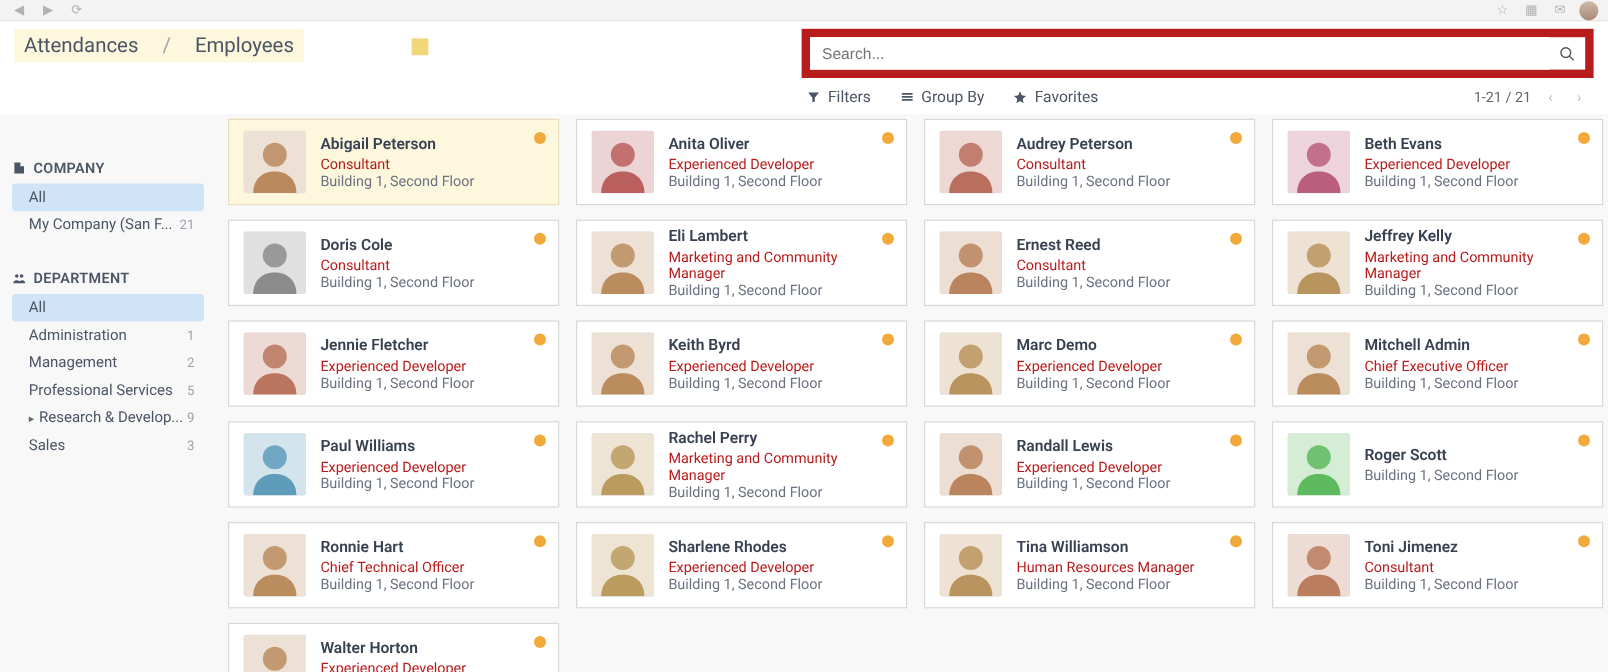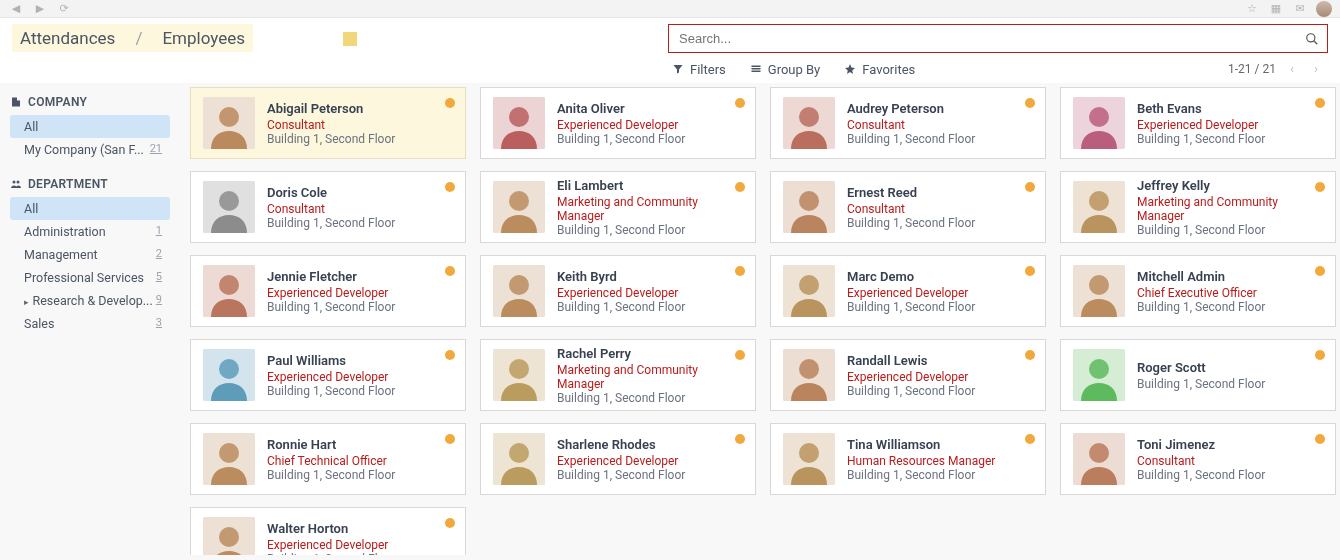--- a/index.html
+++ b/index.html
@@ -11,35 +11,35 @@
 .topbar .avatar { width: 16px; height: 16px; border-radius: 50%; background: linear-gradient(#cba, #a87); }
 
 .controlbar { display: flex; align-items: flex-start; padding: 6px 12px 0 12px; gap: 12px; background: #fff; }
 .breadcrumb-wrap { padding: 4px 8px; background: #fdf7dd; }
 .breadcrumb { font-size: 17px; color: #4b5563; display: flex; gap: 20px; align-items: baseline; }
 .breadcrumb .link { color: #4b5563; cursor: pointer; }
 .breadcrumb .sep { color: #9ca3af; }
 .breadcrumb .current { color: #4b5563; }
 
 .searchblock { margin-left: auto; flex: 0 0 660px; }
-.searchrow { display: flex; align-items: center; border: 1px solid #b91c1c; background: #fff; }
+.searchrow { display: flex; align-items: center; border: 7px solid #b91c1c; background: #fff; }
 .search-input { flex: 1; border: none; outline: none; padding: 6px 10px; font-size: 13px; }
 .search-icon { padding: 0 8px; color: #555; }
 .filterrow { display: flex; align-items: center; gap: 24px; padding: 8px 4px 6px 4px; font-size: 13px; color: #4b5563; }
 .filterbtn { display: flex; align-items: center; gap: 6px; cursor: pointer; }
 .filterrow .spacer { flex: 1; }
 .pager { display: flex; align-items: center; gap: 8px; color: #666; font-size: 12px; }
 .pager .chev { width: 16px; height: 16px; display: flex; align-items: center; justify-content: center; color: #bbb; cursor: pointer; }
 
 .main { display: flex; background: #f8f8f8; height: calc(560px - 18px - 70px); }
 .sidebar { width: 180px; padding: 12px 10px; background: #f8f8f8; font-size: 12.5px; color: #4b5563; }
-.sidecat { display: flex; align-items: center; gap: 6px; font-weight: 600; font-size: 12px; color: #4b5563; margin-bottom: 6px; text-transform: uppercase; letter-spacing: .3px; }
-.sideitem { display: flex; align-items: flex-start; justify-content: space-between; padding: 4px 8px 4px 14px; cursor: pointer; border-radius: 3px; }
+.sidecat { display: flex; align-items: center; gap: 6px; font-weight: 600; font-size: 12px; color: #4b5563; margin-bottom: 6px; text-transform: uppercase; letter-spacing: .3px; margin-top: 26px; }
+.sideitem { display: flex; align-items: center; justify-content: space-between; padding: 4px 8px 4px 14px; cursor: pointer; border-radius: 3px; }
 .sideitem.sel { background: #cfe4f7; }
-.sideitem .cnt { color: #9ca3af; font-size: 11px; text-decoration: underline; }
+.sideitem .cnt { color: #9ca3af; font-size: 11px; }
 .sideitem .caret { margin-right: 4px; font-size: 9px; color: #666; }
 .sidegroup { margin-bottom: 16px; }
 
 .cards { flex: 1; padding: 4px 10px 10px 10px; overflow-y: auto; }
 .grid { display: grid; grid-template-columns: repeat(4, 276px); gap: 12px 14px; }
 .card { display: flex; align-items: center; gap: 12px; border: 1px solid #d8d8d8; background: #fff; padding: 10px 12px; position: relative; height: 72px; }
 .card.hl { background: #fdf7dd; border-color: #e9debc; }
 .avatar-sq { width: 52px; height: 52px; border-radius: 2px; background: #ddd; flex: 0 0 52px; display: flex; align-items: center; justify-content: center; font-size: 10px; color: #999; overflow: hidden; }
 .card .info { flex: 1; min-width: 0; }
 .card .name { font-weight: 600; font-size: 13px; color: #374151; margin-bottom: 2px; }

